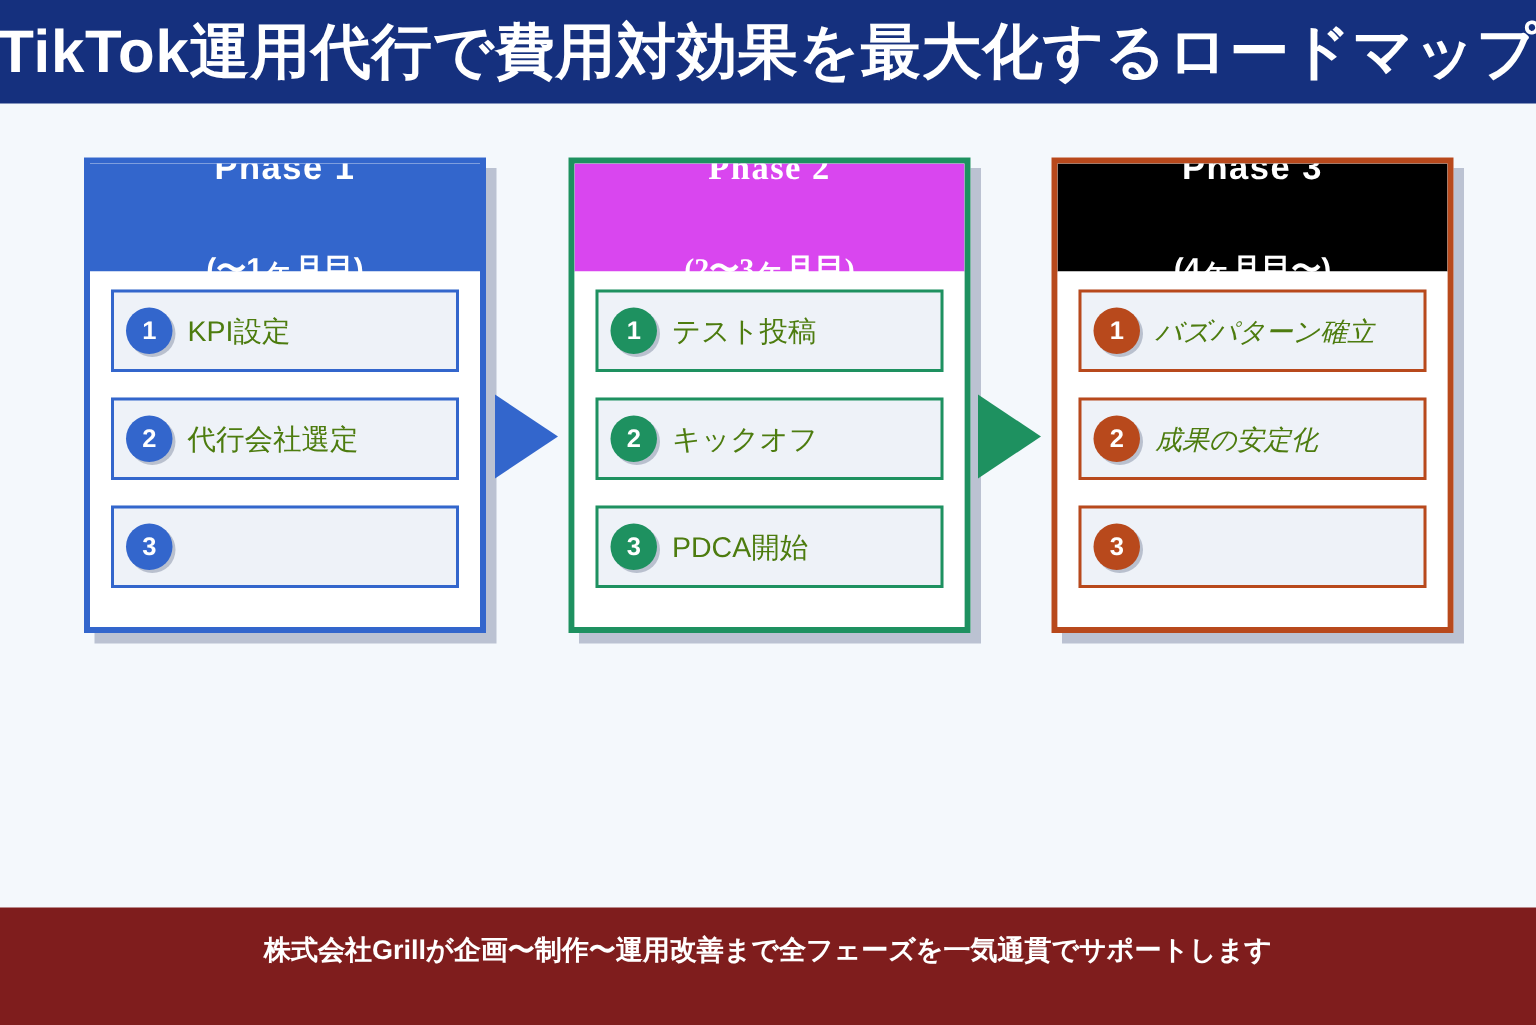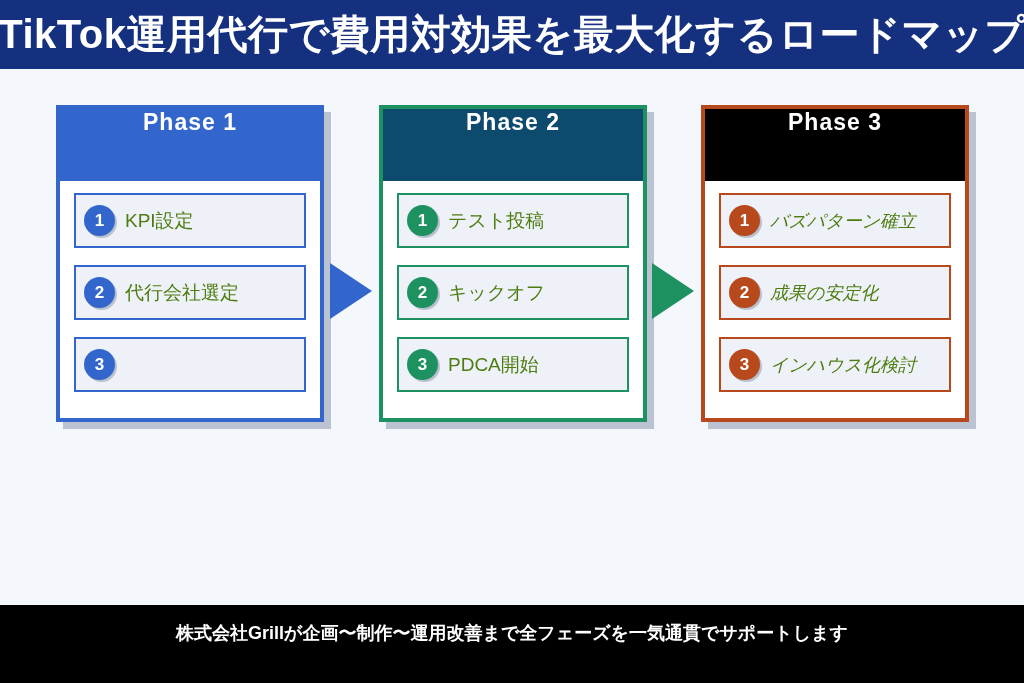--- a/index.html
+++ b/index.html
@@ -55,25 +55,25 @@
   }
   .card-p1 { left: 56px;  border-color: #3366cc; }
   .card-p2 { left: 379px; border-color: #1e9160; }
   .card-p3 { left: 701px; border-color: #b8491c; }
 
   .card-header {
     height: 72px;
     display: flex;
     flex-direction: column;
     align-items: center;
-    justify-content: flex-start;
+    justify-content: center;
     line-height: 1.18;
   }
   .card-p1 .card-header { background: #3366cc; }
-  .card-p2 .card-header { background: #0c4a6e; }
+  .card-p2 .card-header { background: #d946ef; font-family: Liberation Serif, serif; }
   .card-p3 .card-header { background: #000000; }
 
   .card-header .phase-name {
     color: #ffffff;
     font-size: 23px;
     font-weight: bold;
     letter-spacing: 1px;
   }
   .card-header .phase-period {
     color: #ffffff;
@@ -145,21 +145,21 @@
     left: 652px;
     border-left: 42px solid #1e9160;
   }
 
   
   .footer-bar {
     position: absolute;
     left: 0; top: 605px;
     width: 1024px;
     height: 78px;
-    background: #000000;
+    background: #7f1d1d;
     display: flex;
     align-items: flex-start;
     justify-content: center;
     padding-top: 16px;
   }
   .footer-text {
     color: #ffffff;
     font-size: 18px;
     font-weight: bold;
     white-space: nowrap;
@@ -228,21 +228,20 @@
       <div class="item-row">
         <div class="item-badge">1</div>
         <div class="item-label">バズパターン確立</div>
       </div>
       <div class="item-row">
         <div class="item-badge">2</div>
         <div class="item-label">成果の安定化</div>
       </div>
       <div class="item-row">
         <div class="item-badge">3</div>
-        <div class="item-label">インハウス化検討</div>
       </div>
     </div>
   </div>
 
 </div>
 
 <div class="footer-bar">
   <div class="footer-text">株式会社Grillが企画〜制作〜運用改善まで全フェーズを一気通貫でサポートします</div>
 </div>
 

